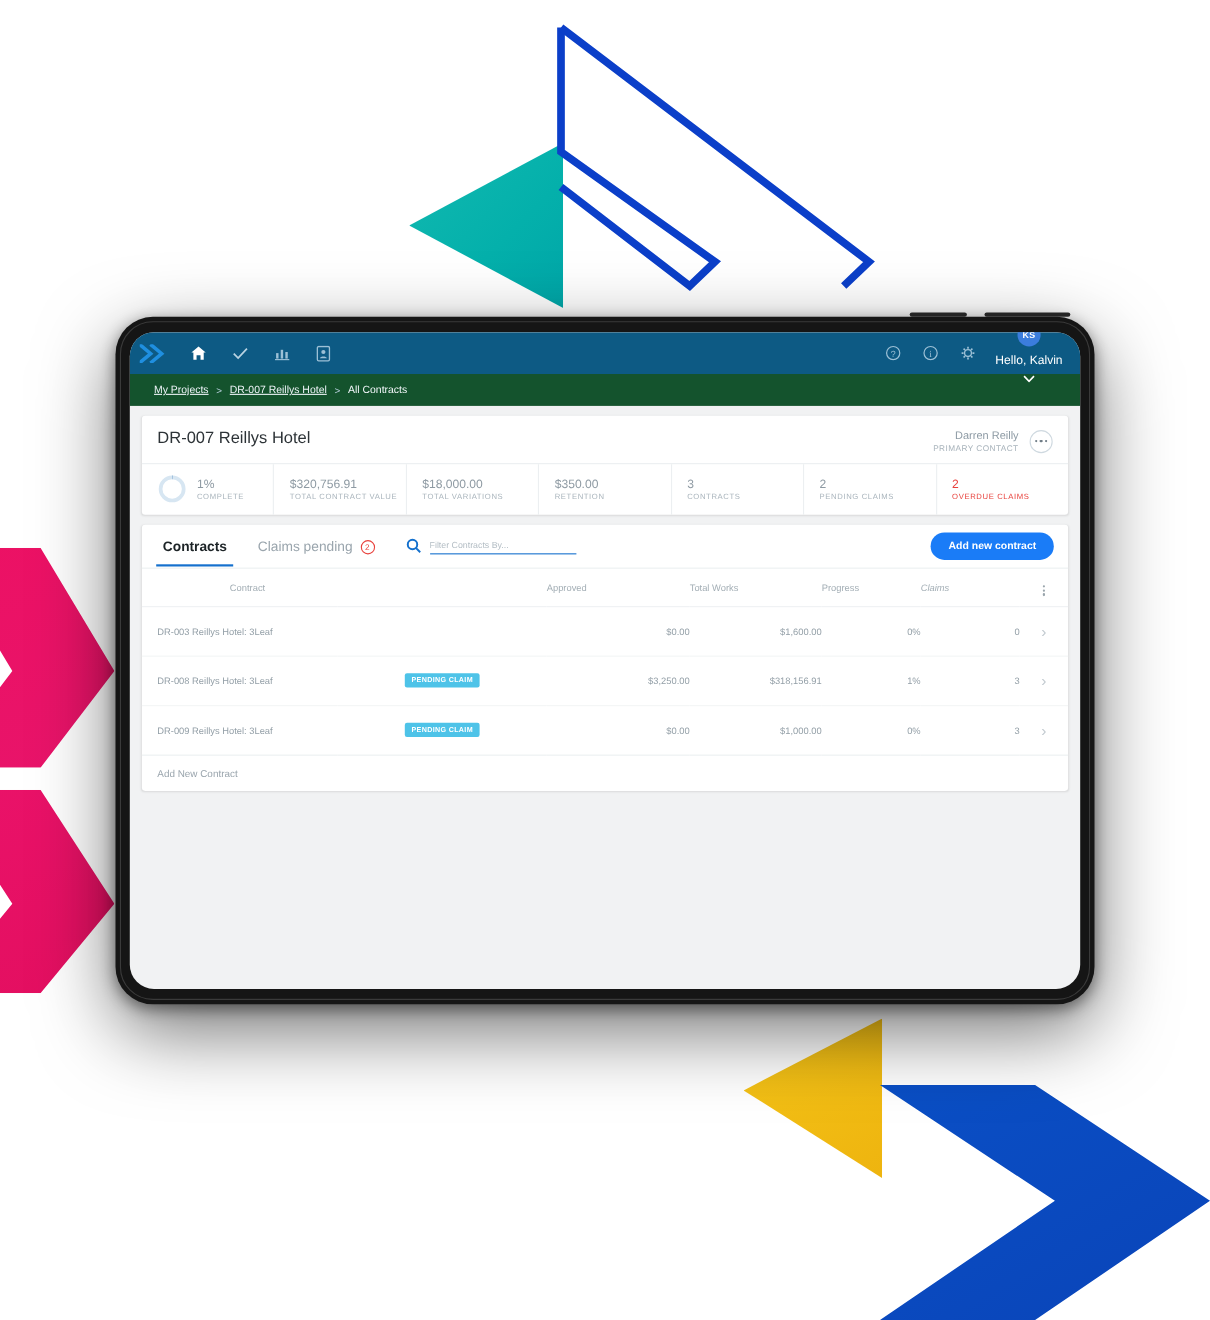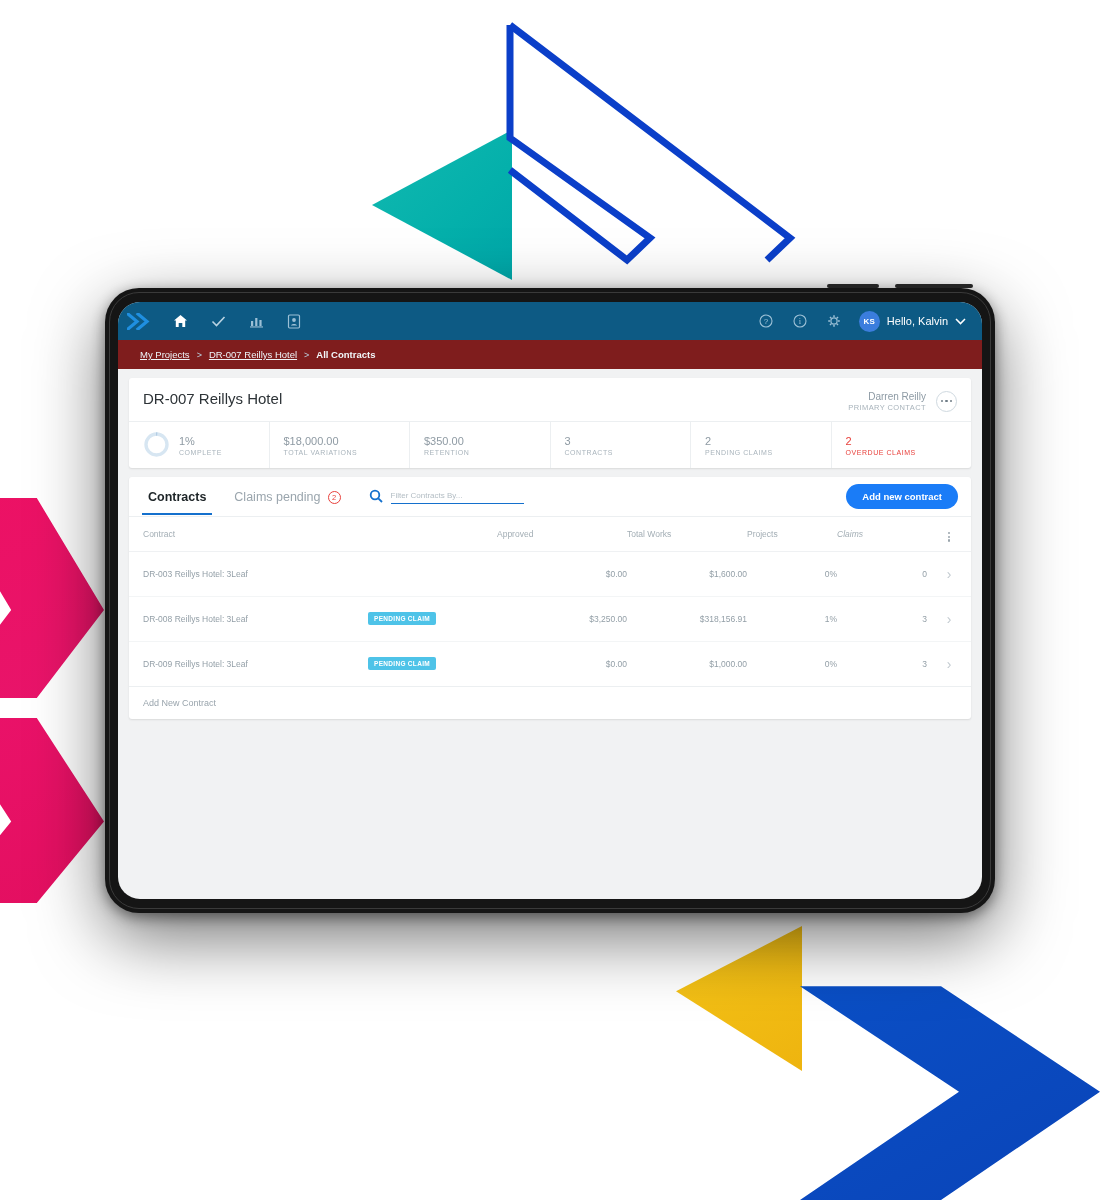--- a/index.html
+++ b/index.html
@@ -74,33 +74,33 @@
   .logo svg { display: block; }
   .nav-icons { display: flex; align-items: center; gap: 20px; }
   .nav-ic { width: 18px; height: 18px; display: flex; align-items: center; justify-content: center; cursor: pointer; }
   .nav-ic svg { display: block; }
   .topbar-right { margin-left: auto; display: flex; align-items: center; gap: 16px; }
   .avatar {
     width: 21px; height: 21px; border-radius: 50%;
     background: #3b7ddd; color: #fff; font-size: 8px; font-weight: bold;
     display: flex; align-items: center; justify-content: center; letter-spacing: .2px;
   }
-  .user-wrap { display: flex; align-items: center; gap: 7px; }
+  .user-wrap { display: flex; align-items: center; gap: 7px; flex-direction: column; }
   .user-name { color: #ffffff; font-size: 11px; }
   .chev-down { width: 11px; height: 7px; }
 
   
   .breadcrumb {
-    height: 29px; background: #7f1d1d;
+    height: 29px; background: #14532d;
     display: flex; align-items: center; gap: 7px; padding: 0 0 0 22px;
     font-size: 9.5px; color: #e8eef3;
   }
   .bc-link { text-decoration: underline; color: #eef4f8; cursor: pointer; }
   .bc-sep { color: #bcd3e1; font-size: 9px; }
-  .bc-cur { color: #f2f7fa; font-weight: bold; }
+  .bc-cur { color: #f2f7fa; }
 
   
   .content { padding: 9px 11px 0 11px; }
 
   .card {
     background: #ffffff; border-radius: 3px;
     box-shadow: 0 1px 2px rgba(0,0,0,0.10);
   }
 
   
@@ -155,21 +155,21 @@
     font-size: 9.5px; font-weight: bold; padding: 7px 16px; cursor: pointer;
     font-family: "Liberation Sans", sans-serif;
   }
 
   
   table { width: 100%; border-collapse: collapse; }
   thead th {
     font-size: 8.5px; color: #a3aeb5; font-weight: normal; text-align: left;
     padding: 9px 0 9px 0; border-bottom: 1px solid #eff1f3;
   }
-  thead th.c-name { text-align: left; padding-left: 14px; }
+  thead th.c-name { text-align: center; padding-left: 14px; }
   tbody td {
     font-size: 8.5px; color: #939fa7; padding: 14px 0; border-bottom: 1px solid #f3f5f6; text-align: right;
   }
   tbody td.c-name { text-align: left; padding-left: 14px; }
   tbody tr:last-child td { border-bottom: 1px solid #eceff1; }
   .col-approved { width: 130px; }
   .col-works { width: 120px; }
   .col-progress { width: 90px; }
   .col-claims { width: 90px; font-style: italic; }
   .col-badge { width: 190px; text-align: center !important; }
@@ -310,20 +310,26 @@
                 <circle cx="18" cy="18" r="14" fill="none" stroke="#d7e6f2" stroke-width="4.5"></circle>
                 <circle cx="18" cy="18" r="14" fill="none" stroke="#8fb4d6" stroke-width="4.5" stroke-dasharray="0.88 87.1" stroke-dashoffset="0" transform="rotate(-90 18 18)"></circle>
               </svg>
               <div>
                 <div class="stat-val">1%</div>
                 <div class="stat-lab">COMPLETE</div>
               </div>
             </div>
             <div class="stat">
               <div>
+                <div class="stat-val">$320,756.91</div>
+                <div class="stat-lab">TOTAL CONTRACT VALUE</div>
+              </div>
+            </div>
+            <div class="stat">
+              <div>
                 <div class="stat-val">$18,000.00</div>
                 <div class="stat-lab">TOTAL VARIATIONS</div>
               </div>
             </div>
             <div class="stat">
               <div>
                 <div class="stat-val">$350.00</div>
                 <div class="stat-lab">RETENTION</div>
               </div>
             </div>
@@ -367,21 +373,21 @@
             <button class="add-btn">Add new contract</button>
           </div>
 
           <table>
             <thead>
               <tr>
                 <th class="c-name">Contract</th>
                 <th class="col-badge"></th>
                 <th class="col-approved">Approved</th>
                 <th class="col-works">Total Works</th>
-                <th class="col-progress">Projects</th>
+                <th class="col-progress">Progress</th>
                 <th class="col-claims">Claims</th>
                 <th class="th-menu">
                   <span class="kebab">
                       <i></i>
                       <i></i>
                       <i></i>
                     </span>
                 </th>
               </tr>
             </thead>

